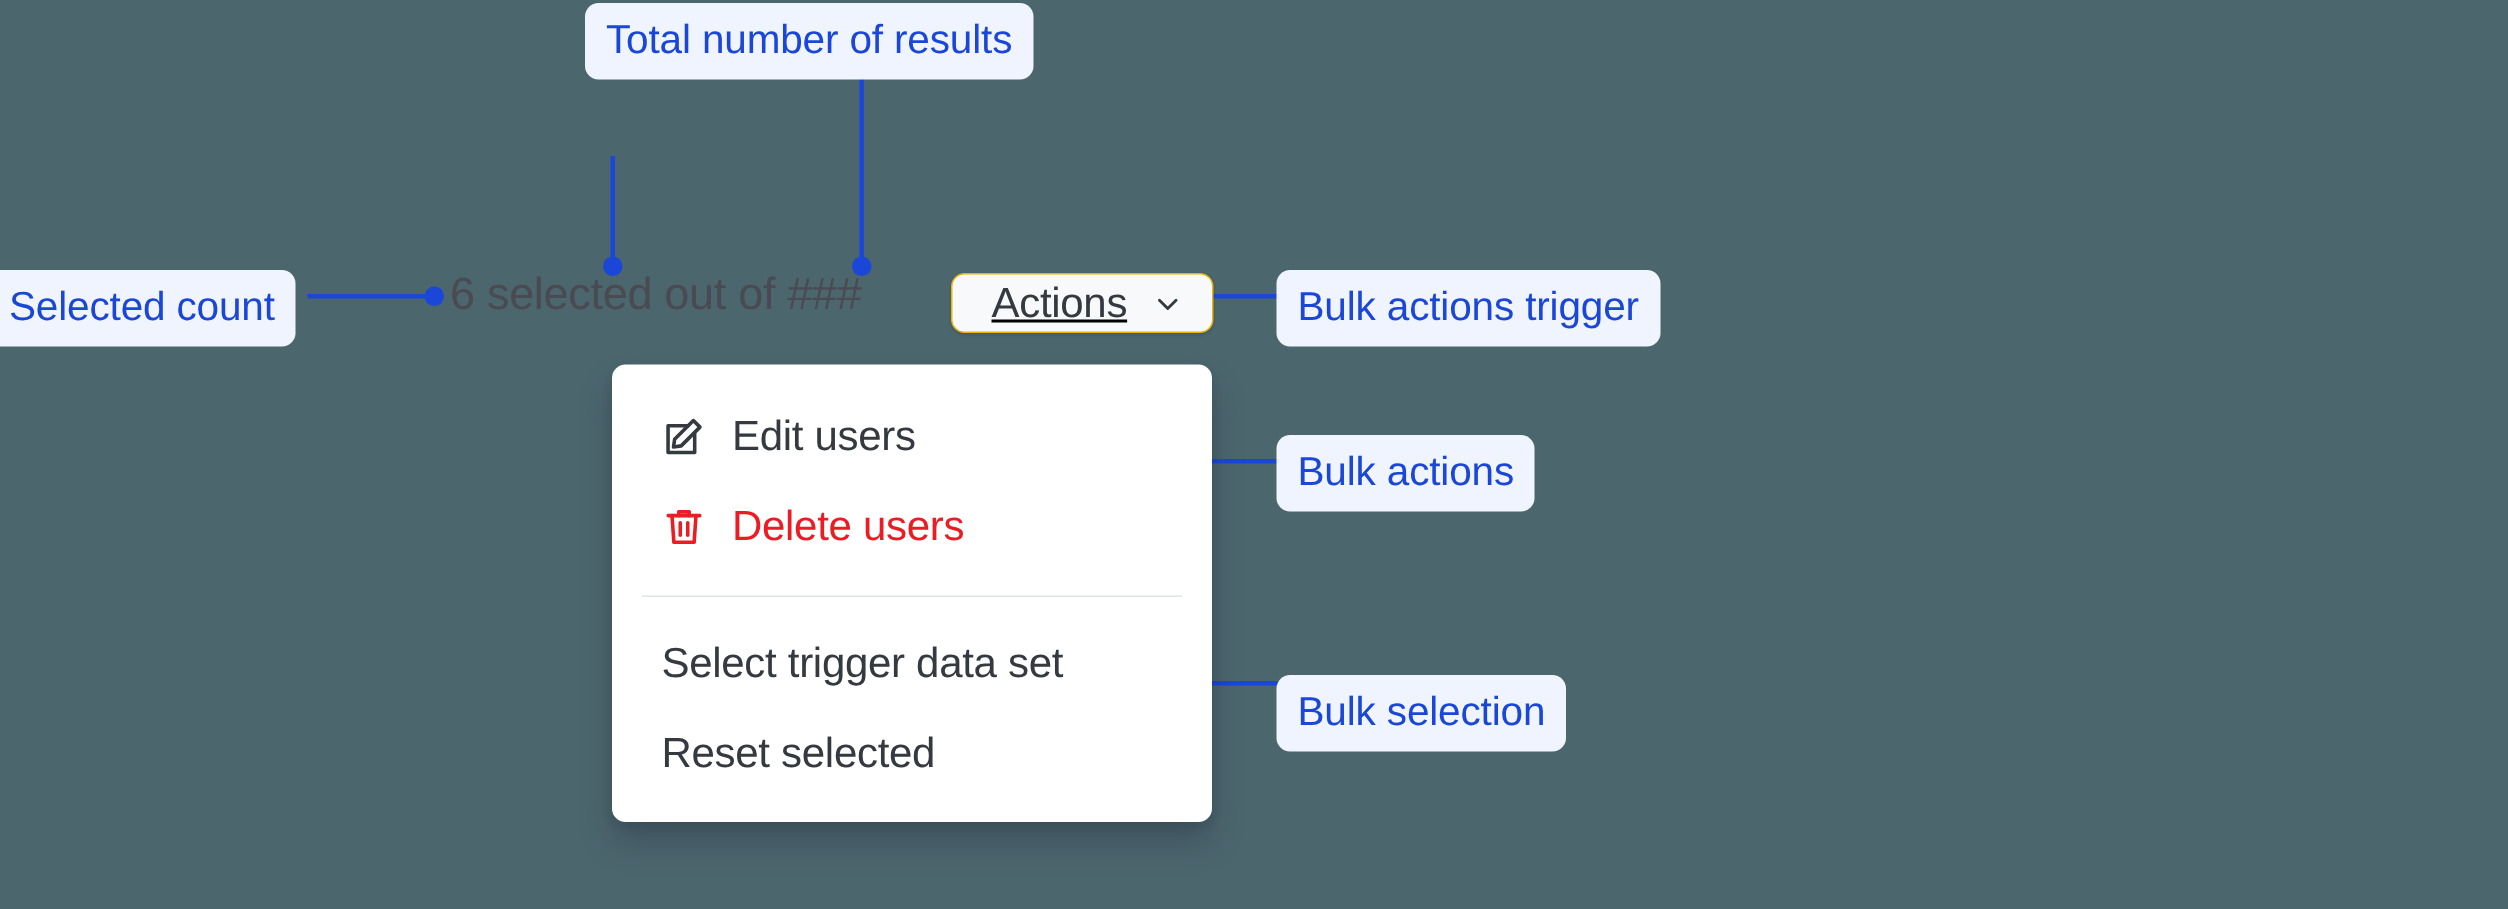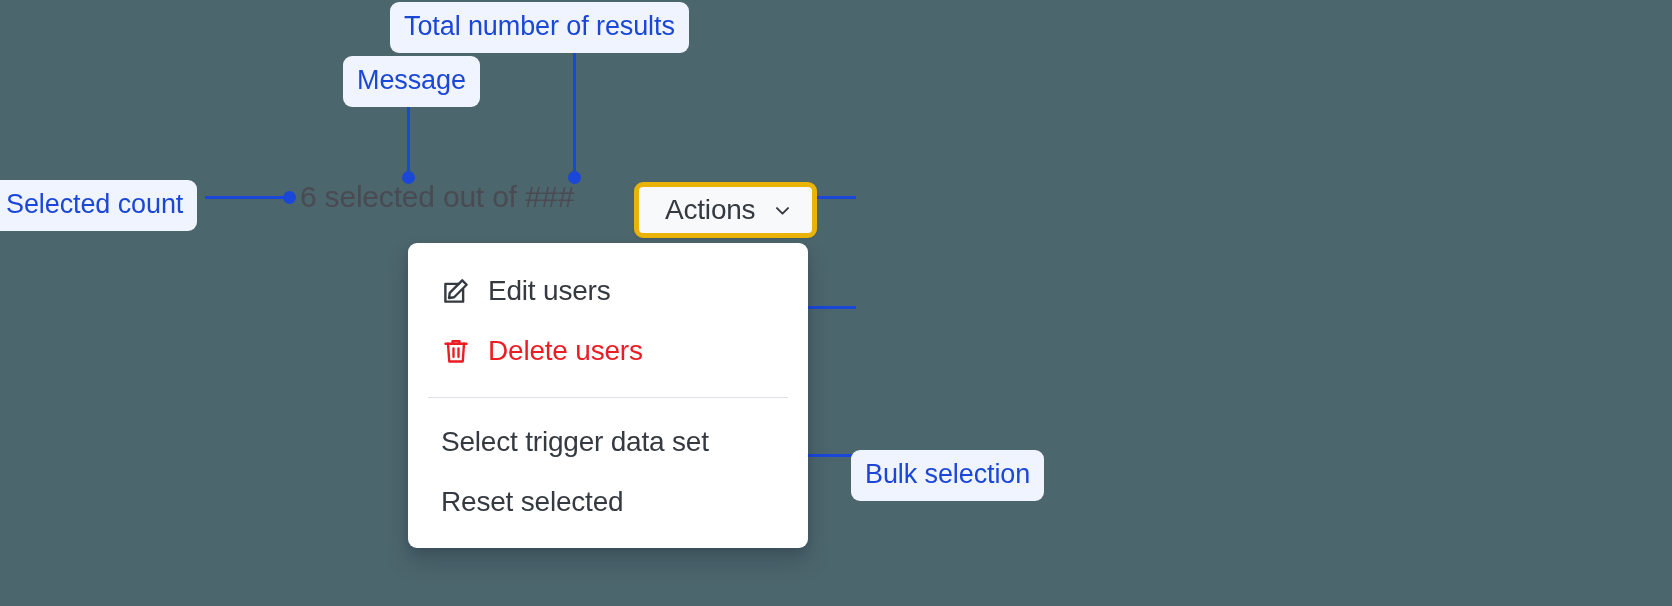--- a/index.html
+++ b/index.html
@@ -62,31 +62,32 @@
     color: #4A4A52;
     white-space: nowrap;
     letter-spacing: -0.2px;
   }
 
   
   #actions-button {
     position: absolute;
     left: 634px;
     top: 182px;
-    height: 56px;
+    height: 40px;
     box-sizing: border-box;
     display: flex;
     align-items: center;
     gap: 18px;
     padding: 0 20px 0 26px;
     background: #F8F9FA;
-    border: 5px solid #eab308;
+    border: 1px solid #eab308;
     border-radius: 9px;
     box-shadow: 0 1px 2px rgba(20,28,38,0.16);
     cursor: pointer;
+    text-decoration: underline;
   }
   #actions-button .label {
     font-size: 28px;
     color: #343A40;
     line-height: 1;
     letter-spacing: -0.2px;
   }
   .chev {
     display: block;
     width: 19px;
@@ -149,25 +150,26 @@
   <div class="dot" style="left:760px; top:191px;"></div>
 
   <div class="conn-h" style="left:772px; top:306px; width:84px;"></div>
   <div class="dot" style="left:766px; top:301px;"></div>
 
   <div class="conn-h" style="left:772px; top:454px; width:84px;"></div>
   <div class="dot" style="left:766px; top:449px;"></div>
 
   <div class="pill" style="left:390px; top:2px;text-align:center;">Total number of results</div>
 
-  <div class="pill" style="left:343px; top:56px;">Message</div>
 
   <div class="pill" style="left:-8px; top:180px;">Selected count</div>
 
-
+  <div class="pill" style="left:851px; top:180px;">Bulk actions trigger</div>
+
+  <div class="pill" style="left:851px; top:290px;">Bulk actions</div>
 
   <div class="pill" style="left:851px; top:438px;margin-top:12px;">Bulk selection</div>
 
   <div id="selected-message">6 selected out of ###</div>
 
   <div id="actions-button">
     <span class="label">Actions</span>
     <span style="display:flex;">
       <svg class="chev" viewBox="0 0 24 24" fill="none" stroke="#343A40" stroke-width="2.4" stroke-linecap="round" stroke-linejoin="round">
         <polyline points="5,9 12,16 19,9"></polyline>

